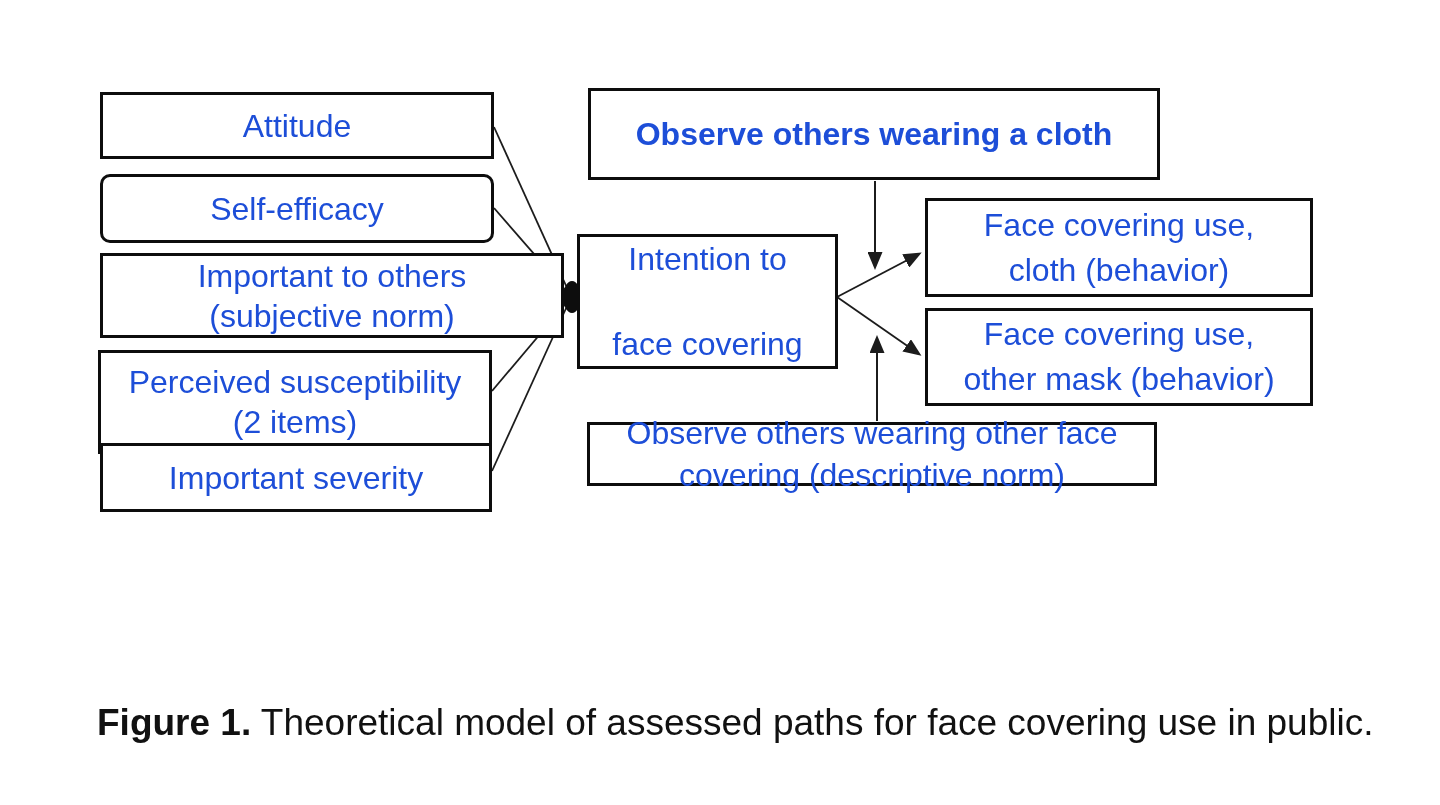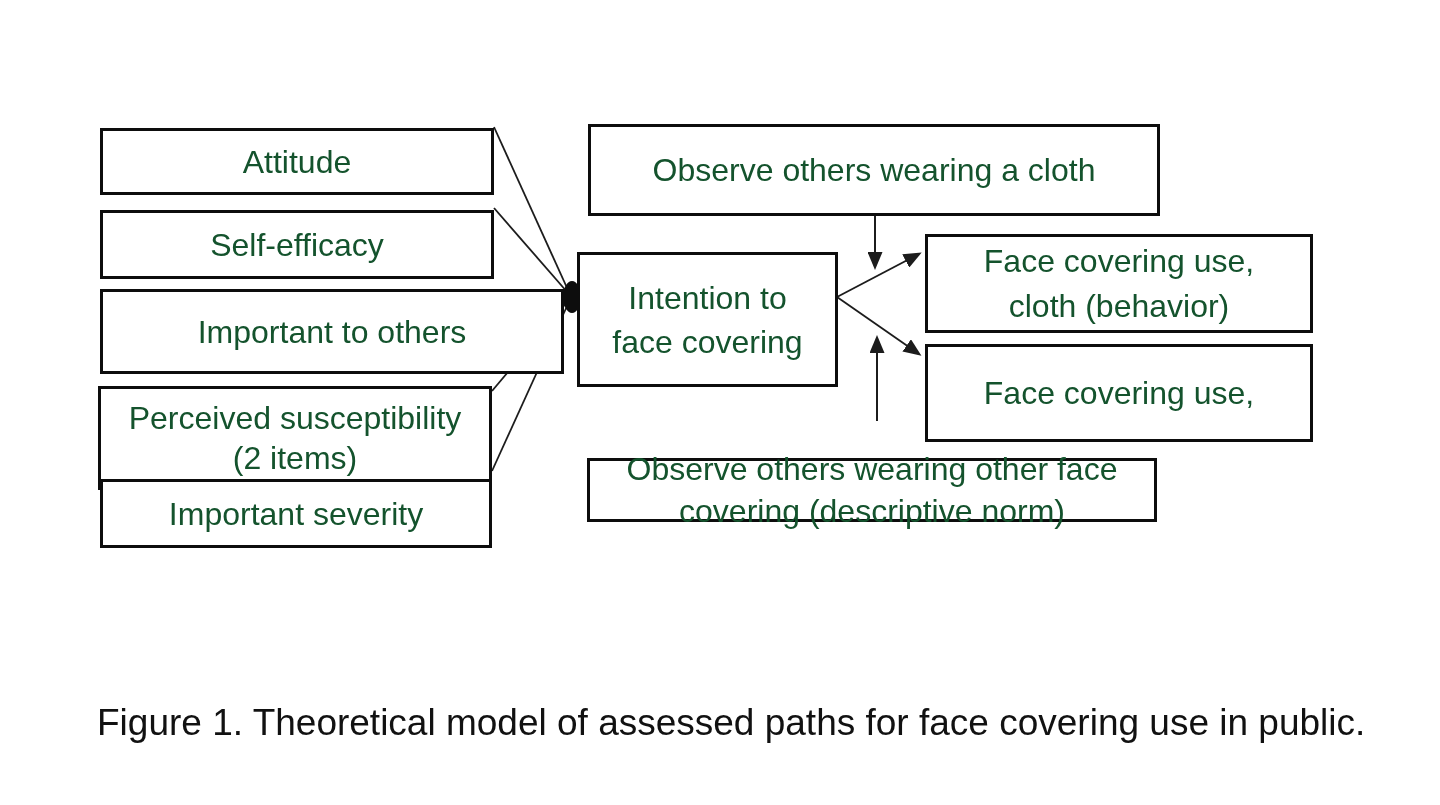--- a/index.html
+++ b/index.html
@@ -21,55 +21,54 @@
     top: 0;
     width: 1440px;
     height: 805px;
     z-index: 0;
   }
   .node {
     position: absolute;
     box-sizing: border-box;
     background: #ffffff;
     border: 3px solid #0d0d0d;
-    color: #14532d;
+    color: #1d4ed8;
     display: flex;
     flex-direction: column;
     align-items: center;
     justify-content: center;
     text-align: center;
     font-size: 32px;
     line-height: 40px;
     z-index: 1;
-    margin-top: 36px;
   }
   .node .ln { display: block; white-space: nowrap; }
 
   .n-attitude        { left: 100px; top:  92px; width: 394px; height: 67px; }
-  .n-self-efficacy   { left: 100px; top: 174px; width: 394px; height: 69px; }
+  .n-self-efficacy   { left: 100px; top: 174px; width: 394px; height: 69px; border-radius: 10px; }
   .n-important       { left: 100px; top: 253px; width: 464px; height: 85px; }
   .n-susceptibility  { left:  98px; top: 350px; width: 394px; height: 104px; }
   .n-severity        { left: 100px; top: 443px; width: 392px; height: 69px; }
-  .n-intention       { left: 577px; top: 216px; width: 261px; height: 135px; line-height: 44px; }
-  .n-observe-cloth   { left: 588px; top:  88px; width: 572px; height: 92px;  line-height: 43px; }
+  .n-intention       { left: 577px; top: 234px; width: 261px; height: 135px; line-height: 44px; justify-content: space-between; }
+  .n-observe-cloth   { left: 588px; top:  88px; width: 572px; height: 92px;  line-height: 43px; font-weight: bold; }
   .n-use-cloth       { left: 925px; top: 198px; width: 388px; height: 99px;  line-height: 45px; }
   .n-use-other       { left: 925px; top: 308px; width: 388px; height: 98px;  line-height: 45px; }
   .n-observe-other   { left: 587px; top: 422px; width: 570px; height: 64px;  line-height: 42px; }
 
   .caption {
     position: absolute;
     left: 97px;
     top: 664px;
     width: 1320px;
     font-size: 37px;
     line-height: 44px;
     color: #111111;
     z-index: 1;
   }
-  .caption b { font-weight: normal; }
+  .caption b { font-weight: bold; }
 </style>
 </head>
 <body>
 
 <div class="stage">
 
   <svg class="connectors" viewBox="0 0 1440 805" xmlns="http://www.w3.org/2000/svg">
     <defs>
       <marker id="ah" viewBox="0 0 12 10" refX="10" refY="5" markerWidth="18" markerHeight="15" markerUnits="userSpaceOnUse" orient="auto">
         <path d="M0,0 L12,5 L0,10 Z" fill="#1c1c1c"></path>
@@ -94,20 +93,21 @@
   <div class="node n-attitude">
     <span class="ln">Attitude</span>
   </div>
 
   <div class="node n-self-efficacy">
     <span class="ln">Self-efficacy</span>
   </div>
 
   <div class="node n-important">
     <span class="ln">Important to others</span>
+    <span class="ln">(subjective norm)</span>
   </div>
 
   <div class="node n-susceptibility">
     <span class="ln">Perceived susceptibility</span>
     <span class="ln">(2 items)</span>
   </div>
 
   <div class="node n-severity">
     <span class="ln">Important severity</span>
   </div>
@@ -121,20 +121,21 @@
     <span class="ln">Observe others wearing a cloth</span>
   </div>
 
   <div class="node n-use-cloth">
     <span class="ln">Face covering use,</span>
     <span class="ln">cloth (behavior)</span>
   </div>
 
   <div class="node n-use-other">
     <span class="ln">Face covering use,</span>
+    <span class="ln">other mask (behavior)</span>
   </div>
 
   <div class="node n-observe-other">
     <span class="ln">Observe others wearing other face</span>
     <span class="ln">covering (descriptive norm)</span>
   </div>
 
   <p class="caption"><b>Figure 1.</b><span> Theoretical model of assessed paths for face covering use in public.</span></p>
 
 </div>

